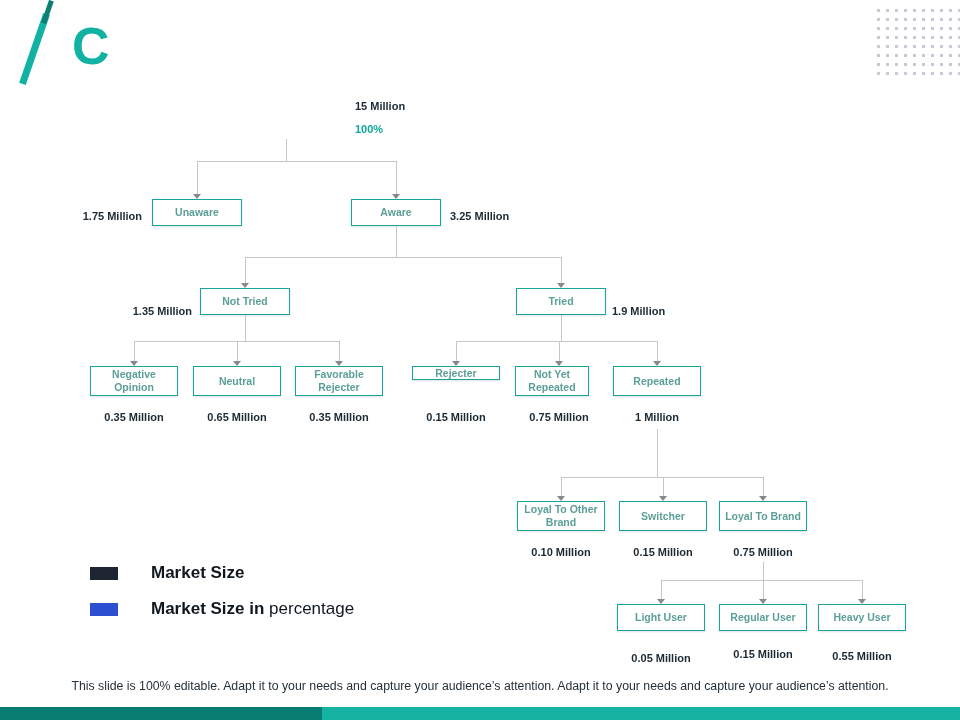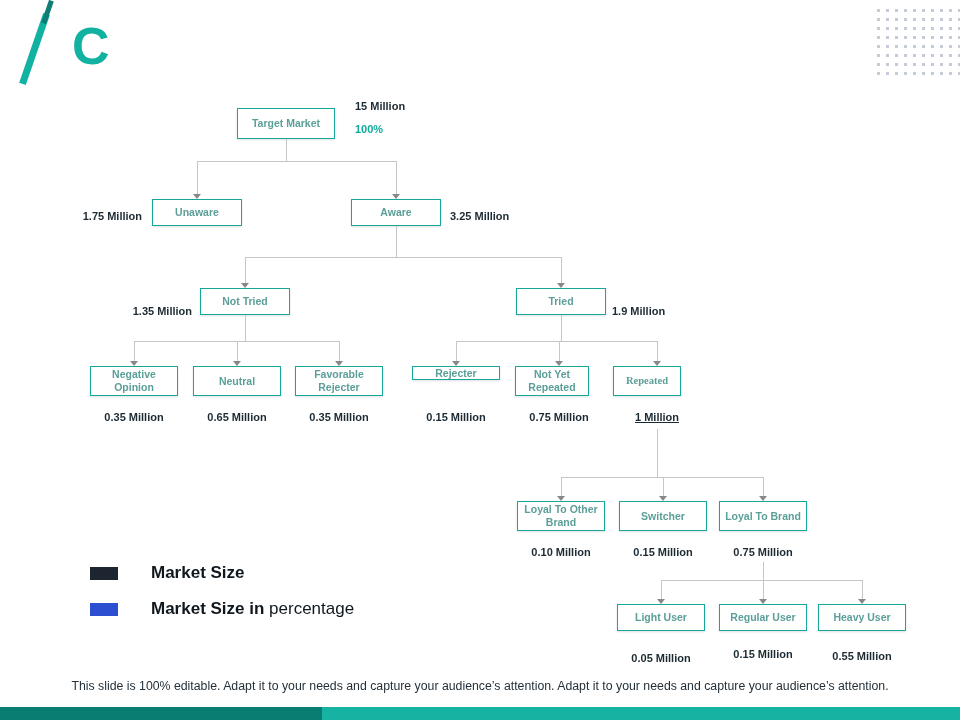--- a/index.html
+++ b/index.html
@@ -48,23 +48,20 @@
 <div class="slide">
 
   <div class="slash-main"></div>
   <div class="slash-small"></div>
   <div class="dots"></div>
 
   <div class="title-row">
     <span class="title-initial">C</span>
   </div>
 
-  <div class="box" style="left:237px;top:108px;width:98px;height:31px;">
-      <span>Target Market</span>
-    </div>
   <div class="val" style="left:355px;top:100px;">15 Million</div>
   <div class="val teal" style="left:355px;top:123px;">100%</div>
 
   <div class="box" style="left:152px;top:199px;width:90px;height:27px;">
       <span>Unaware</span>
     </div>
   <div class="val r" style="left:66px;top:210px;width:76px;">1.75 Million</div>
 
   <div class="box" style="left:351px;top:199px;width:90px;height:27px;">
       <span>Aware</span>
@@ -89,30 +86,30 @@
     </div>
   <div class="box" style="left:295px;top:366px;width:88px;height:30px;">
       <span>Favorable Rejecter</span>
     </div>
   <div class="box" style="left:412px;top:366px;width:88px;height:14px;">
       <span>Rejecter</span>
     </div>
   <div class="box" style="left:515px;top:366px;width:74px;height:30px;">
       <span>Not Yet Repeated</span>
     </div>
-  <div class="box" style="left:613px;top:366px;width:68px;height:30px;font-family:Liberation Serif, serif;">
+  <div class="box" style="left:613px;top:366px;width:88px;height:30px;">
       <span>Repeated</span>
     </div>
 
   <div class="val c" style="left:90px;top:411px;">0.35 Million</div>
   <div class="val c" style="left:193px;top:411px;">0.65 Million</div>
   <div class="val c" style="left:295px;top:411px;">0.35 Million</div>
   <div class="val c" style="left:412px;top:411px;">0.15 Million</div>
   <div class="val c" style="left:515px;top:411px;">0.75 Million</div>
-  <div class="val c" style="left:613px;top:411px;text-decoration:underline;">1 Million</div>
+  <div class="val c" style="left:613px;top:411px;">1 Million</div>
 
   <div class="box" style="left:517px;top:501px;width:88px;height:30px;">
       <span>Loyal To Other Brand</span>
     </div>
   <div class="box" style="left:619px;top:501px;width:88px;height:30px;">
       <span>Switcher</span>
     </div>
   <div class="box" style="left:719px;top:501px;width:88px;height:30px;">
       <span>Loyal To Brand</span>
     </div>

